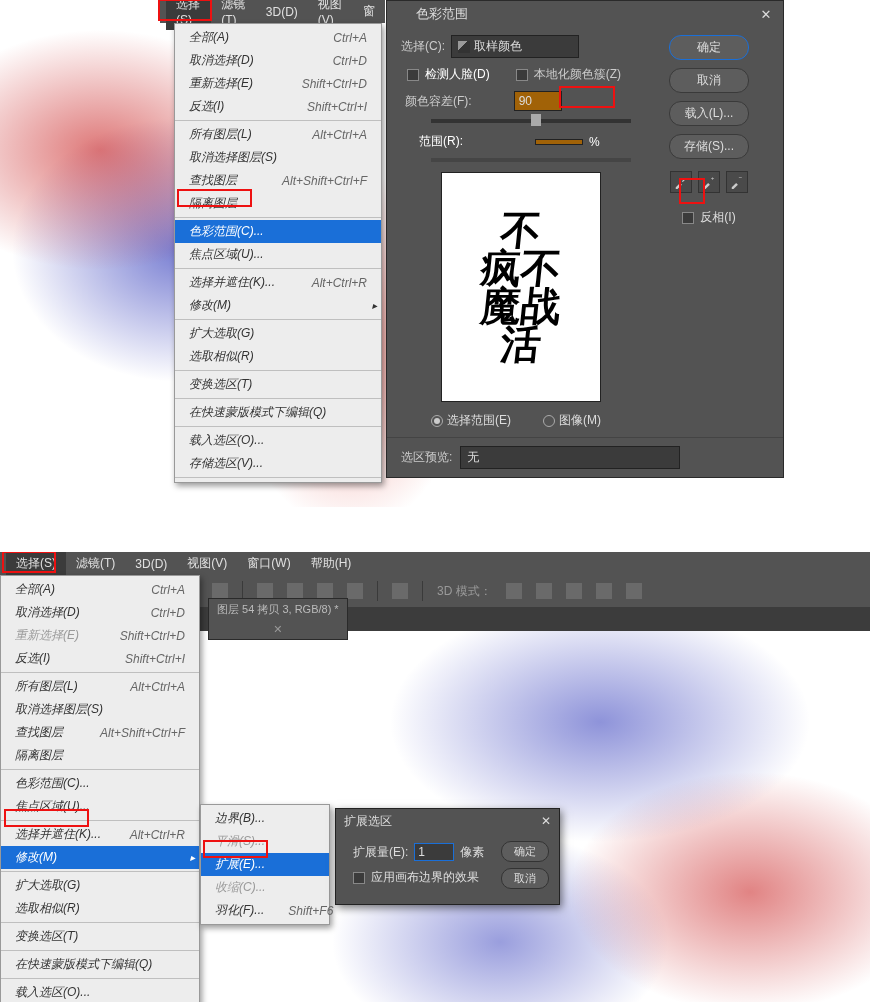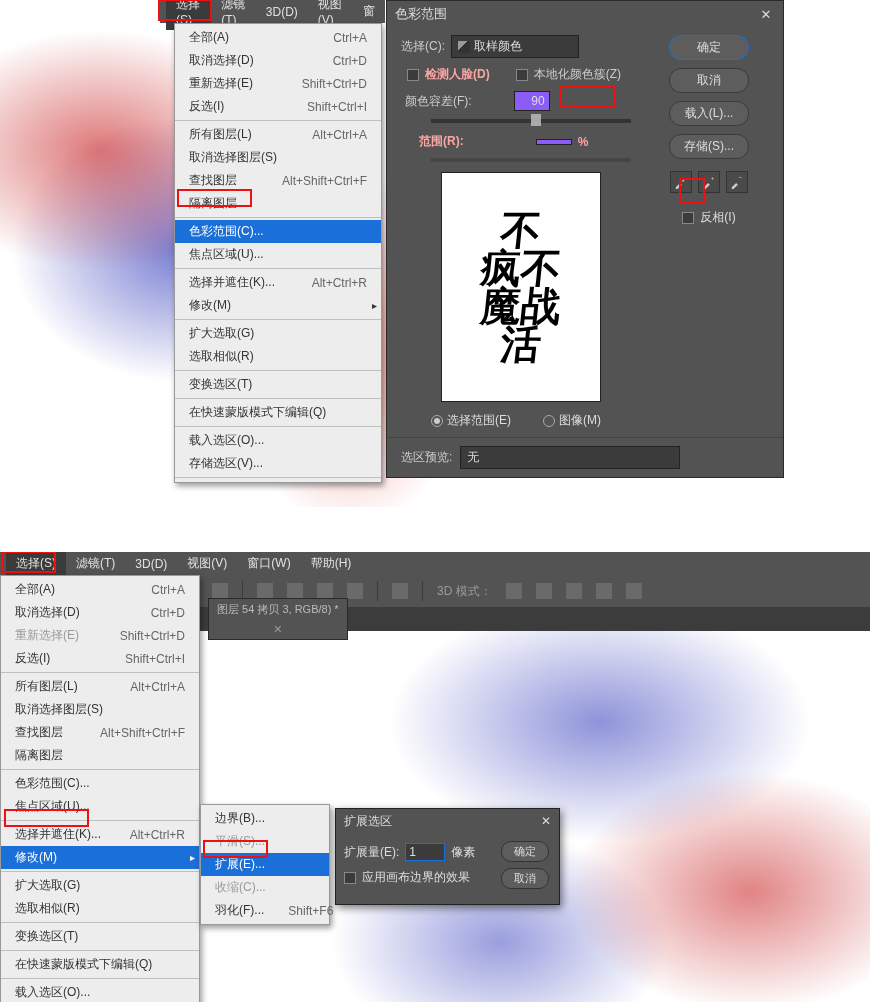--- a/index.html
+++ b/index.html
@@ -34,47 +34,48 @@
   .menubar .m { padding: 3px 10px; cursor: default; }
   .menubar .m.active { background: #3b3b3b; }
   .menubar2 { left: 0; width: 870px; }
 
   .red-box { position: absolute; border: 2px solid #e11; pointer-events: none; }
 
   .dropdown {
     position: absolute; background: #ededed; border: 1px solid #999;
     box-shadow: 2px 3px 6px rgba(0,0,0,0.4); font-size: 12px; color: #333;
     padding: 2px 0;
+    font-style: italic;
   }
   .dropdown .item {
     display: flex; justify-content: space-between; align-items: center;
     padding: 3px 14px; white-space: nowrap; position: relative;
   }
   .dropdown .item.hl { background: #1a6fd8; color: #fff; }
   .dropdown .item.sub::after { content: "▸"; position: absolute; right: 4px; font-size: 10px; }
   .dropdown .item.disabled { color: #9a9a9a; }
   .dropdown hr { border: none; border-top: 1px solid #bfbfbf; margin: 2px 0; }
   .dropdown .sc { margin-left: 24px; color: #666; }
 
   
   .dialog {
     position: absolute; background: #535353; color: #ddd;
     border: 1px solid #2a2a2a; font-size: 12px;
   }
-  .dialog .titlebar { display: flex; justify-content: space-between; align-items: center; height: 26px; padding: 0 8px; font-size: 13px; background:#535353; }
+  .dialog .titlebar { display: flex; justify-content: space-between; align-items: center; height: 26px; padding: 0 8px; font-size: 13px; background:#535353;margin-left:21px; }
   .dialog .close { width: 18px; text-align: center; cursor: default; }
   .dialog .body { padding: 8px 14px; display: flex; }
   .left-col { width: 260px; }
   .right-col { width: 96px; display: flex; flex-direction: column; gap: 8px; align-items:center; }
   .row { display: flex; align-items: center; margin-bottom: 8px; gap: 6px; }
   .lbl { color: #ccc; }
-  .lbl.dim { color: #fca5a5; font-weight: bold; }
+  .lbl.dim { color: #ffffff; }
   .sel-combo { background: #3b3b3b; border: 1px solid #222; padding: 2px 6px; width: 128px; display:flex; align-items:center; gap:4px;}
   .eyedrop-mini { width:12px;height:12px; background:linear-gradient(135deg,#999 40%,#333 40%);}
-  .numfield { background: #8b5cf6; border: 1px solid #222; color: #ddd; padding: 2px 4px; width: 36px; text-align: right; }
+  .numfield { background: #a16207; border: 1px solid #222; color: #ddd; padding: 2px 4px; width: 48px; text-align: left; }
   .slider { width: 200px; height: 4px; background: #333; margin: 4px 0 10px 30px; position: relative; }
   .slider .thumb { position: absolute; top: -5px; left: 50%; width: 10px; height: 12px; background: #aaa; }
   .checkbox { width: 12px; height: 12px; border: 1px solid #888; background: #3b3b3b; }
   .preview {
     width: 160px; height: 230px; background: #fff; border: 1px solid #222;
     margin: 8px 0 10px 40px; position: relative; overflow: hidden;
     display:flex; align-items:center; justify-content:center;
   }
   .brush-text { font-family: "STKaiti","KaiTi",serif; color:#000; font-size:40px; font-weight:900; line-height:0.95; text-align:center; filter: blur(0.3px);}
   .brush-text span{display:block; transform:skewX(-6deg);}
@@ -97,21 +98,21 @@
   .tabrow { position:absolute; top:55px; left:200px; right:0; height:24px; background:#3c3c3c; display:flex; align-items:center; font-size:11px; color:#bbb; padding-left:8px;}
   .tabrow .tab{padding:3px 8px; background:#535353; border:1px solid #2a2a2a; display:flex;align-items:center;gap:6px;flex-direction:column;}
   .tabrow .x{color:#999;}
   .dropdown.dd2 { top:23px; left:0; width:200px; }
   
   .small-dialog {
     position:absolute; background:#535353; border:1px solid #222; box-shadow:2px 3px 8px rgba(0,0,0,0.5);
     color:#ddd; font-size:12px; width:225px;
   }
   .small-dialog .titlebar{height:24px;padding:0 8px;display:flex;justify-content:space-between;align-items:center;}
-  .small-dialog .body2{padding:10px 8px;position:relative;}
+  .small-dialog .body2{padding:10px 17px;position:relative;}
   .numfield2{background:#3b3b3b;border:1px solid #1a6fd8;color:#ddd;width:40px;padding:1px 3px;}
   .btns-col{position:absolute;right:10px;top:8px;display:flex;flex-direction:column;gap:6px;}
   .btn2{background:#5d5d5d;border:1px solid #333;border-radius:10px;padding:2px 0;width:48px;text-align:center;font-size:11px;}
 </style>
 </head>
 <body>
 
 <div class="panel section1">
   <div class="bg-swirl"></div>
 

